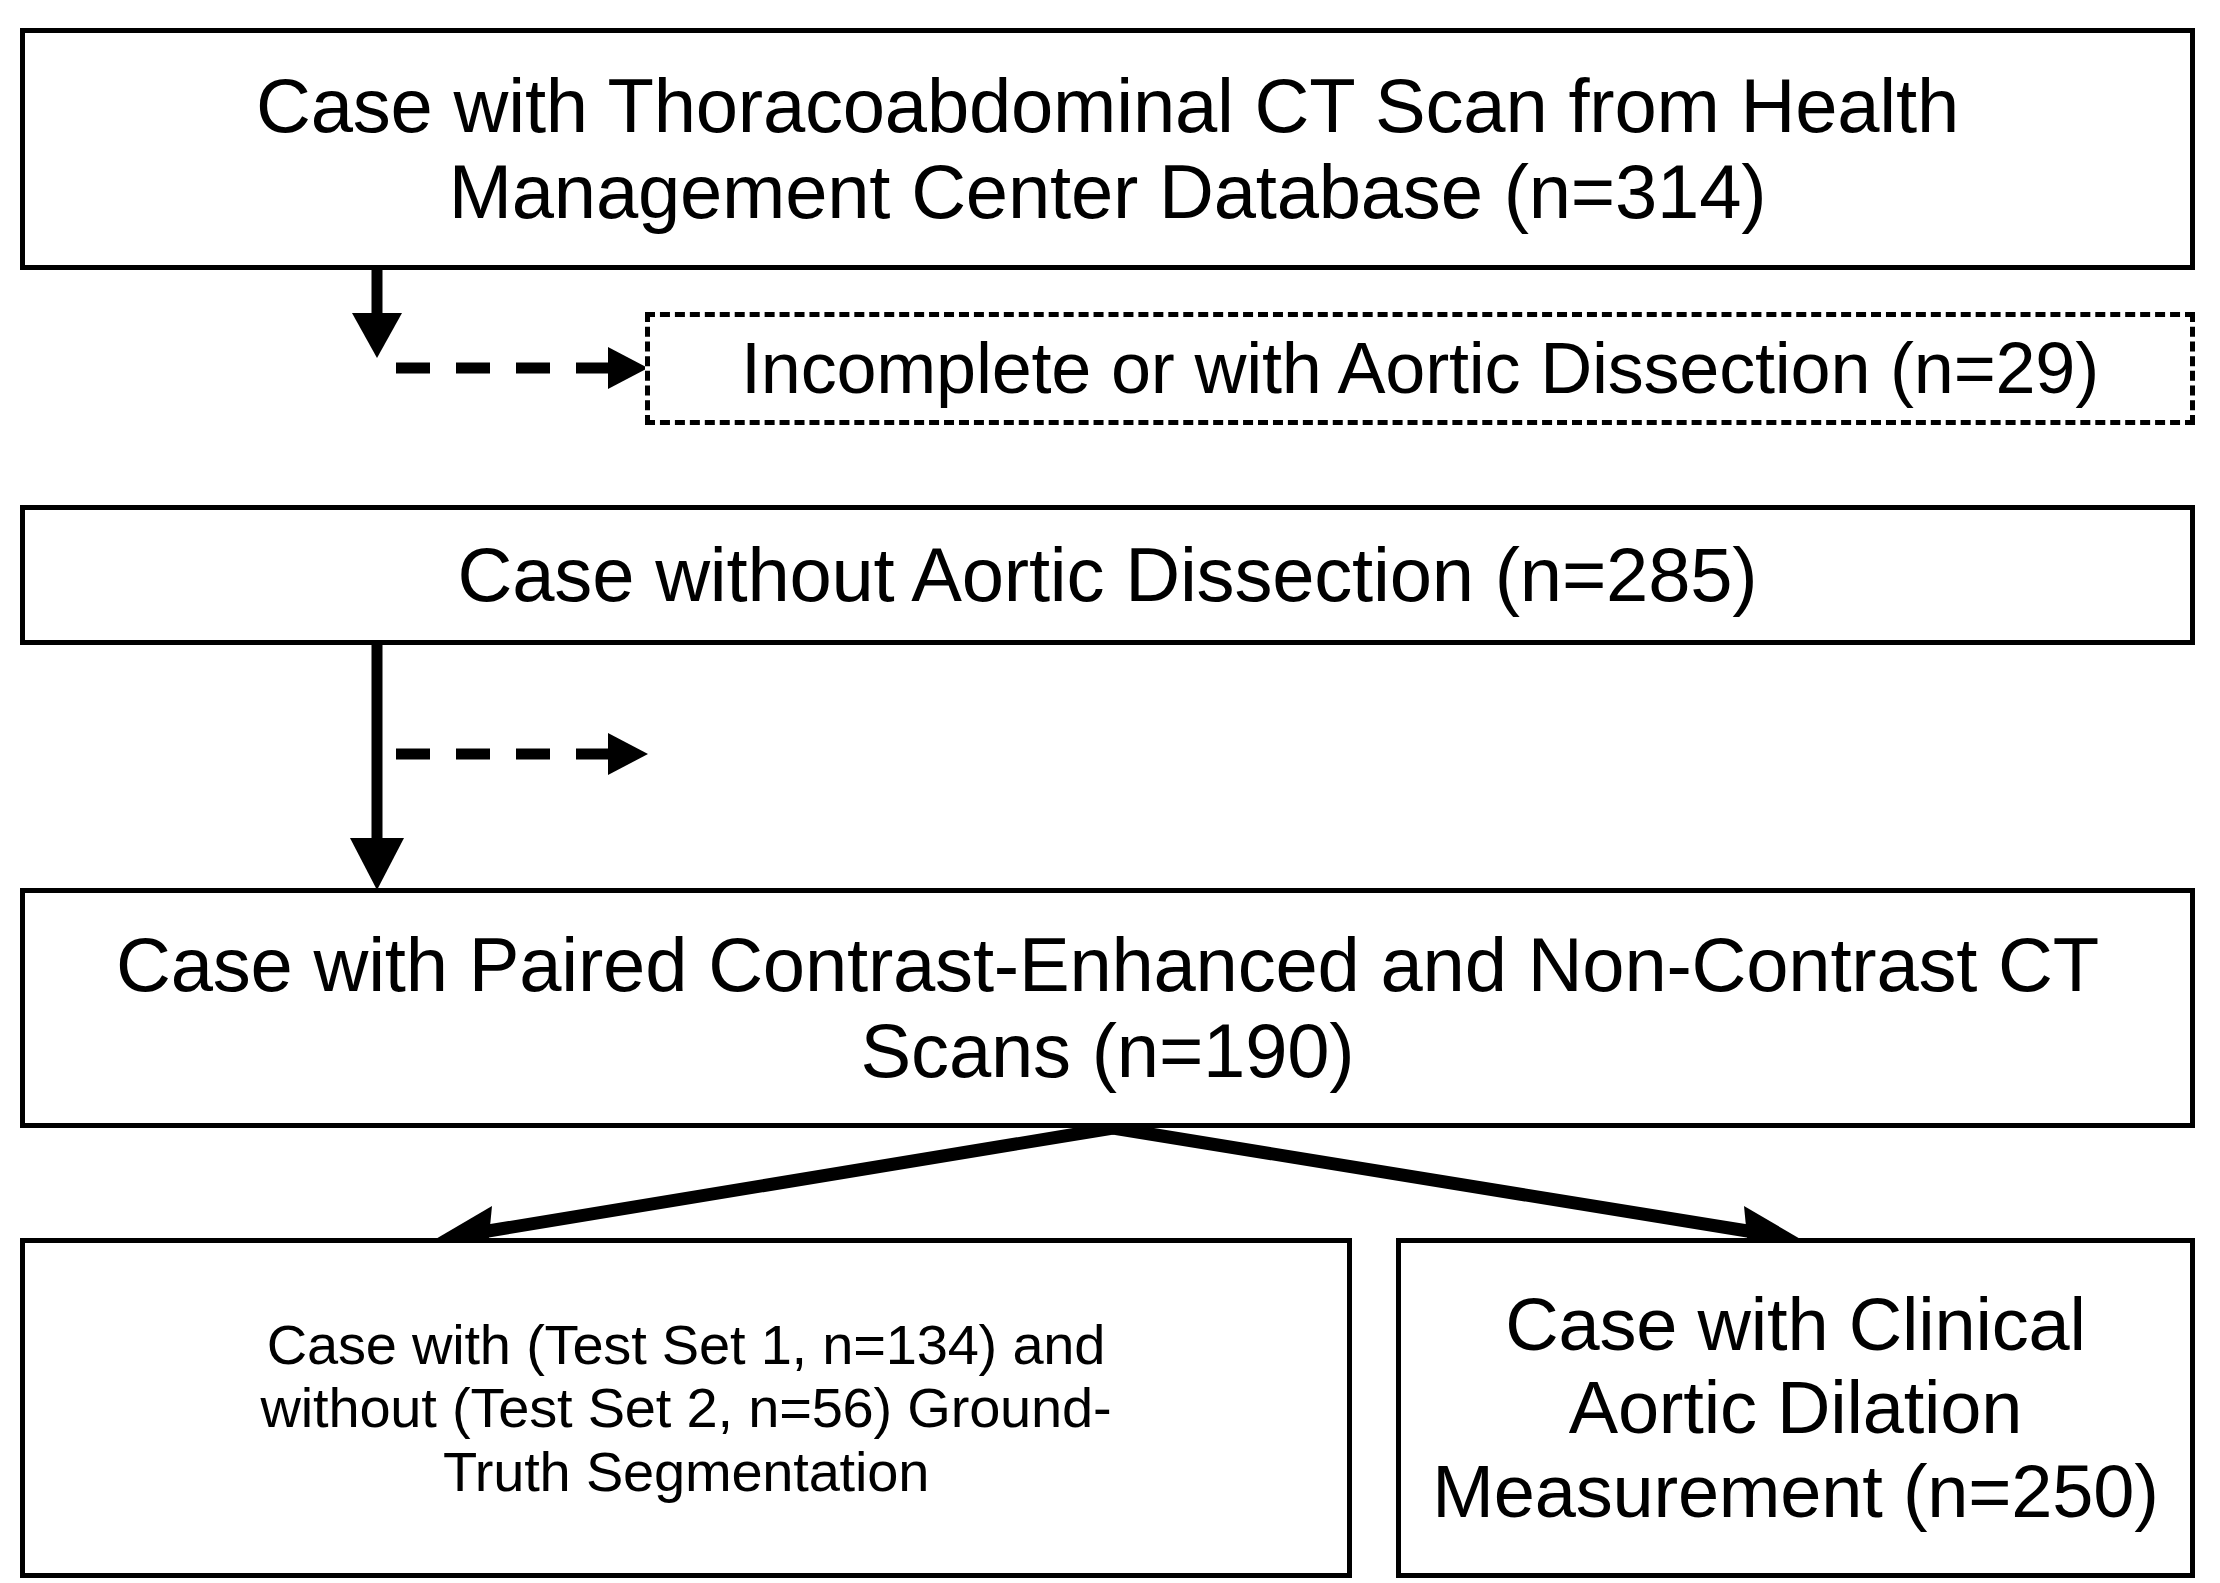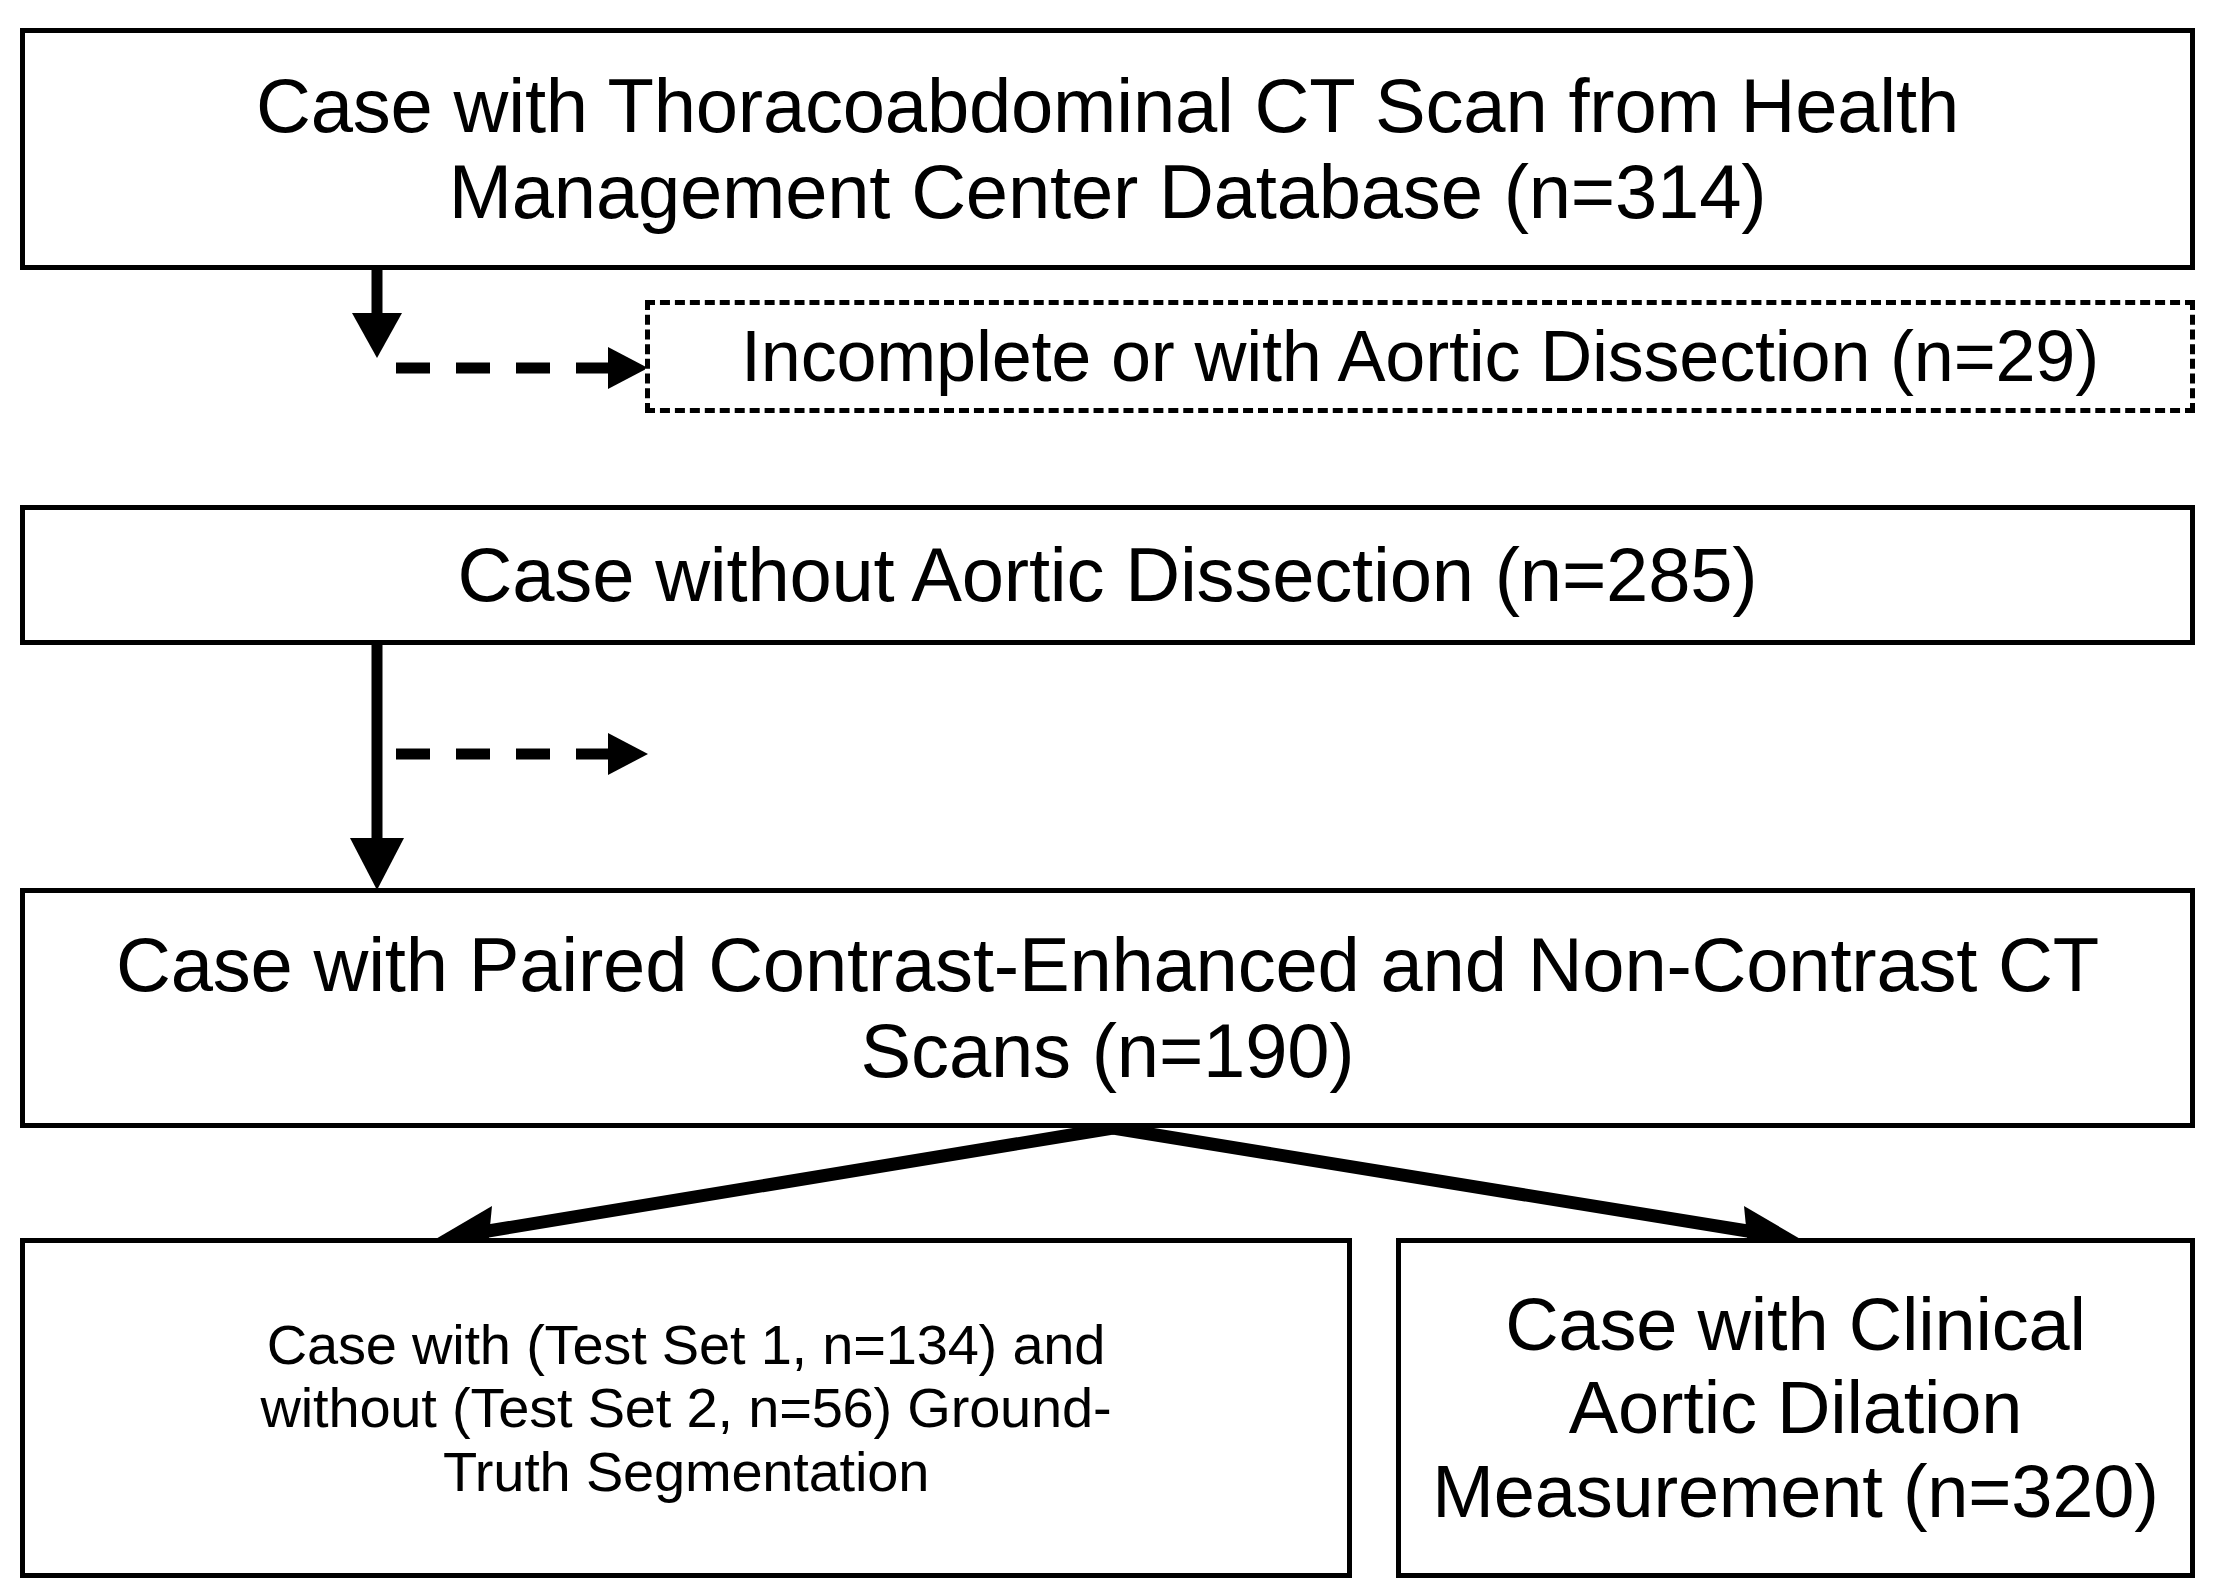--- a/index.html
+++ b/index.html
@@ -38,21 +38,21 @@
   .node-text {
     display: block;
     width: 100%;
     padding: 0 16px;
     box-sizing: border-box;
     white-space: pre-line;
   }
 
   
   #box-source      { left: 20px;   top: 28px;   width: 2175px; height: 242px; font-size: 76px; }
-  #box-excl-1      { left: 645px;  top: 300px;  width: 1550px; height: 113px; font-size: 72px; }
+  #box-excl-1      { left: 645px;  top: 312px;  width: 1550px; height: 113px; font-size: 72px; }
   #box-no-dissect  { left: 20px;   top: 505px;  width: 2175px; height: 140px; font-size: 76px; }
   #box-excl-2      { left: 645px;  top: 697px;  width: 1550px; height: 113px; font-size: 72px; }
   #box-paired      { left: 20px;   top: 888px;  width: 2175px; height: 240px; font-size: 76px; }
   #box-test-sets   { left: 20px;   top: 1238px; width: 1332px; height: 340px; font-size: 56px; }
   #box-clinical    { left: 1396px; top: 1238px; width: 799px;  height: 340px; font-size: 74px; }
 
   
   #connectors {
     position: absolute;
     left: 0;
@@ -121,16 +121,16 @@
 
   <div class="node solid" id="box-test-sets">
     <span class="node-text">Case with (Test Set 1, n=134) and
 without  (Test Set 2, n=56) Ground-
 Truth Segmentation</span>
   </div>
 
   <div class="node solid" id="box-clinical">
     <span class="node-text">Case with Clinical
 Aortic Dilation
-Measurement (n=320)</span>
+Measurement (n=250)</span>
   </div>
 
 </div>
 
 </body></html>

